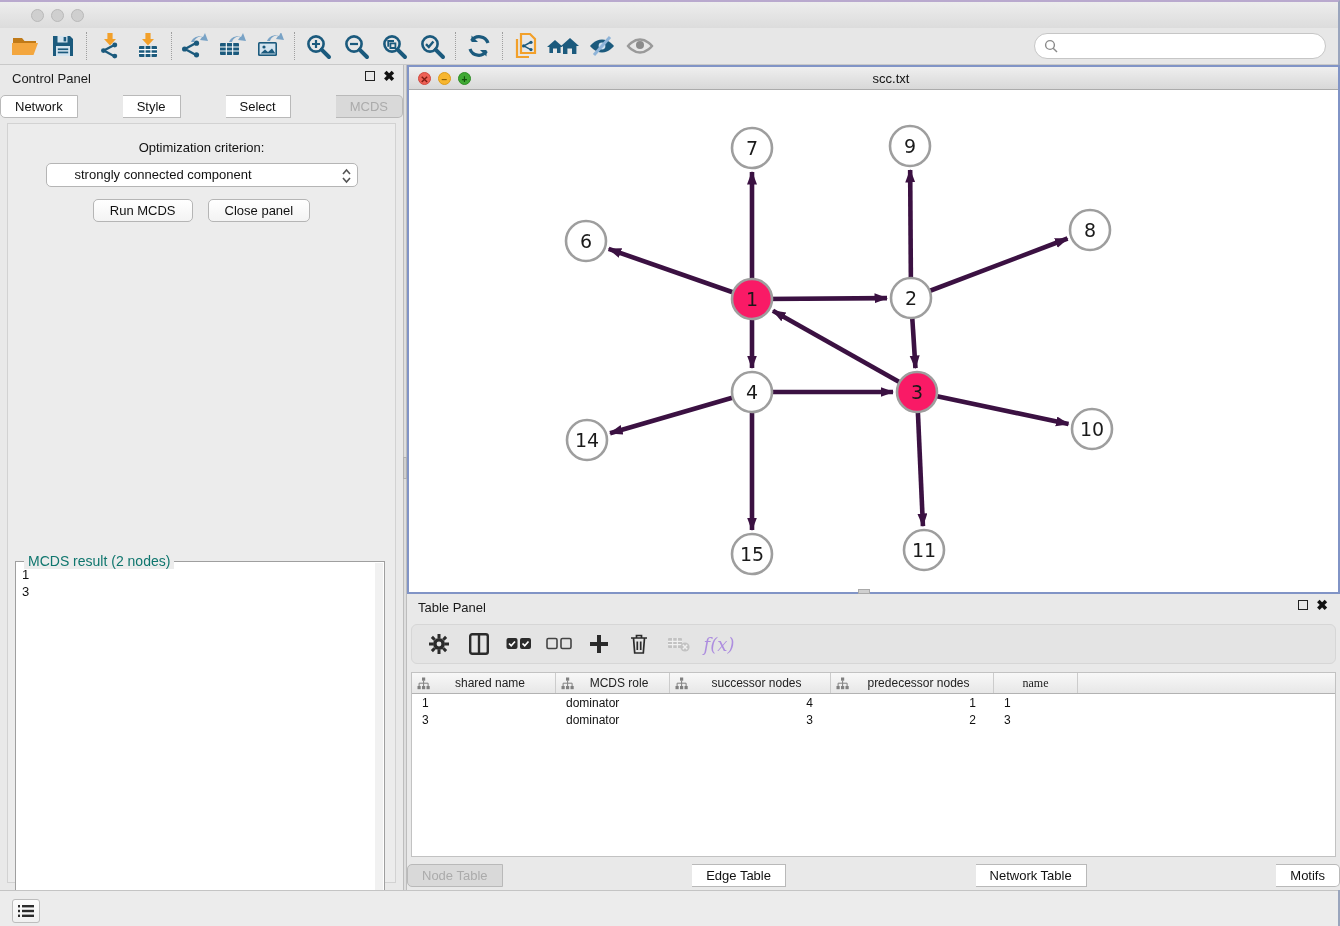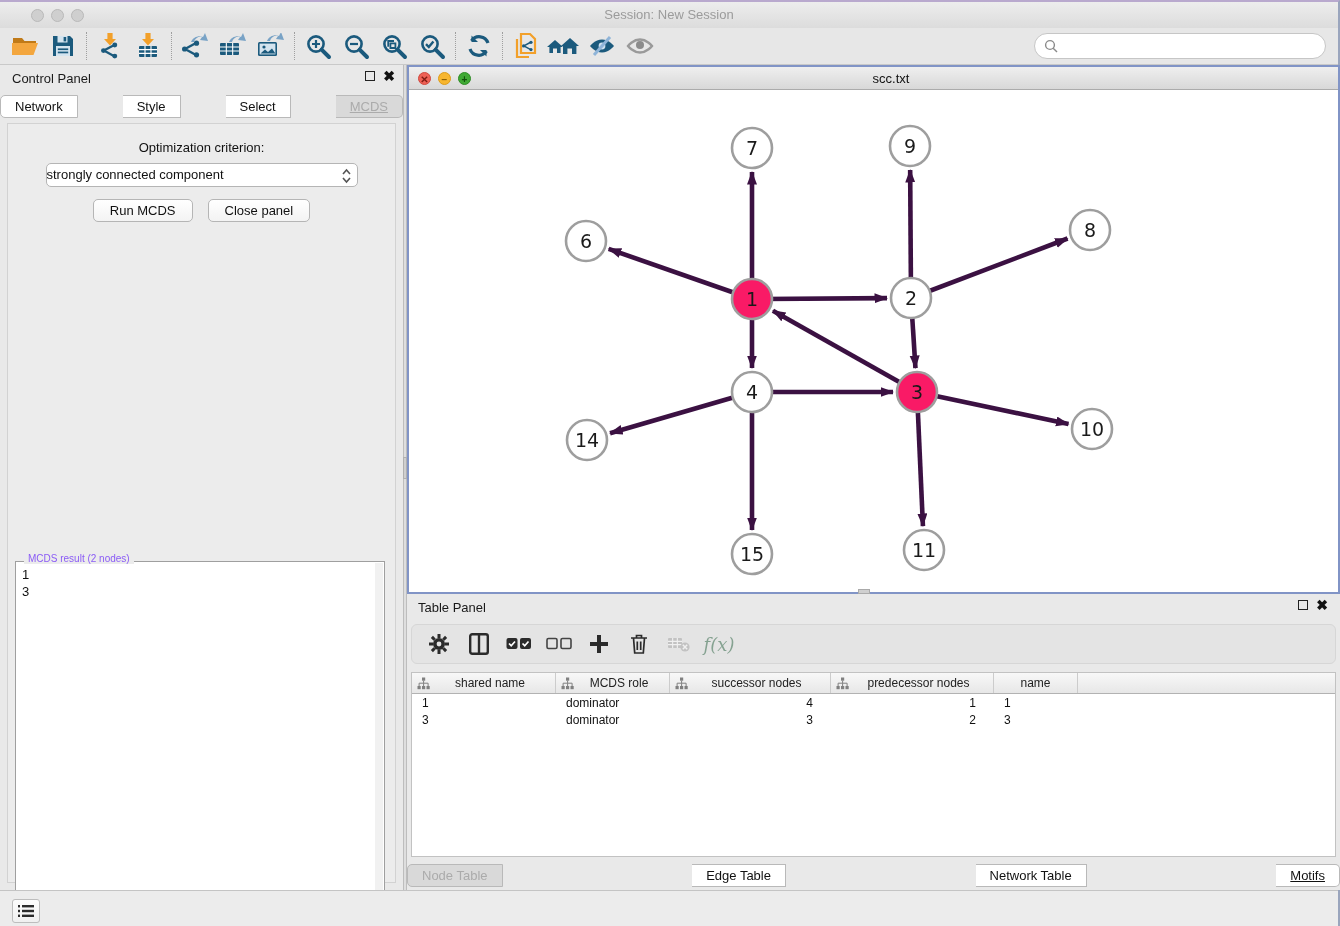--- a/index.html
+++ b/index.html
@@ -22,51 +22,51 @@
   #control-panel { position:absolute; left:0; top:63px; width:403px; height:825px; background:#e9e9e9; }
   .panel-head { position:absolute; left:0; top:0; width:100%; height:26px; }
   .panel-head .ptitle { position:absolute; left:12px; top:6px; font-size:13px; color:#1a1a1a; }
   .wicons { position:absolute; right:8px; top:6px; display:flex; gap:8px; align-items:center; }
   .float-ic { width:10px; height:10px; border:1.8px solid #222; }
   .close-ic { font-size:14px; font-weight:bold; color:#111; line-height:10px; }
   .tabs-row { display:flex; justify-content:space-between; }
   #cp-tabs { position:absolute; left:0; top:30px; width:100%; }
   .tab { font-size:13px; padding:3px 14px; background:#fff; border:1px solid #b9b9b9; border-left:none; color:#111; }
   .tab:first-child { border-left:1px solid #b9b9b9; border-radius:5px 0 0 5px; }
-  .tab:last-child { border-radius:0 5px 5px 0;text-decoration:underline; }
+  .tab:last-child { border-radius:0 5px 5px 0; }
   .tab.active { background:#d9d9d9; color:#ababab; }
   #cp-content { position:absolute; left:7px; top:58px; width:389px; height:760px; background:#ececec; border:1px solid #d2d2d2; }
   #opt-label { margin-top:16px; text-align:center; font-size:13px; color:#111; }
-  #criterion { position:relative; margin:8px auto 0; width:312px; height:24px; background:#fff; border:1px solid #b5b5b5; border-radius:5px; font-size:13px; line-height:22px; padding-left:0; color:#111; }
+  #criterion { position:relative; margin:8px auto 0; width:312px; height:24px; background:#fff; border:1px solid #b5b5b5; border-radius:5px; font-size:13px; line-height:22px; padding-left:28px; color:#111; }
   #criterion svg { position:absolute; right:5px; top:4px; }
   .btnrow { margin-top:12px; display:flex; justify-content:center; gap:15px; }
   .pbtn { font-size:13px; background:linear-gradient(#ffffff,#f3f3f3); border:1px solid #b5b5b5; border-radius:5px; padding:3px 16px; color:#111; }
   #result-box { position:absolute; left:7px; top:437px; width:370px; height:377px; border:1px solid #9f9f9f; background:#fff; }
-  #result-title { position:absolute; left:8px; top:-9px; background:#ececec; padding:0 4px; font-size:10px; color:#8b5cf6; }
+  #result-title { position:absolute; left:8px; top:-9px; background:#ececec; padding:0 4px; font-size:14px; color:#0f766e; }
   #result-text { position:absolute; inset:4px 10px 4px 6px; font-size:13px; color:#111; white-space:pre-line; line-height:17px; }
   #result-scroll { position:absolute; right:1px; top:1px; bottom:1px; width:8px; background:#f1f1f1; }
 
   
   #splitter { position:absolute; left:403px; top:63px; width:4px; height:825px; background:#dedede; border-left:1px solid #bdbdbd; border-right:1px solid #bdbdbd; }
   #splitter .grip { position:absolute; left:-1px; top:392px; width:4px; height:22px; background:#cfcfcf; border:1px solid #b0b0b0; }
 
   
   #network-window { position:absolute; left:407px; top:63px; width:933px; height:529px; border:2px solid #8194c6; }
   #net-title { position:relative; width:100%; height:23px; background:linear-gradient(#efefef,#d8d8d8); border-bottom:1px solid #ababab; }
   #net-title .title { position:absolute; left:0; right:0; top:4px; text-align:center; font-size:13px; color:#111;padding-left:35px; }
   .mtl { position:absolute; top:5px; width:13px; height:13px; border-radius:50%; font-size:10px; font-weight:bold; text-align:center; line-height:13px; }
   #net-canvas { position:relative; width:100%; height:502px; background:#fff; }
   #net-grip { position:absolute; left:449px; bottom:-2px; width:12px; height:5px; background:#cfcfcf; border:1px solid #aaa; }
 
   
   #table-panel { position:absolute; left:407px; top:592px; width:933px; height:296px; background:#e9e9e9; }
   #tp-toolbar { position:absolute; left:4px; top:30px; width:925px; height:40px; background:#e4e4e4; border:1px solid #d6d6d6; border-radius:6px; display:flex; align-items:center; padding-left:10px; gap:6px; }
   .tpbtn { width:34px; height:30px; display:flex; align-items:center; justify-content:center; }
   .tpbtn.disabled { opacity:.45; }
-  #fx { font-family:"DejaVu Serif", serif; font-style:italic; font-size:18px; color:#14532d; }
+  #fx { font-family:"DejaVu Serif", serif; font-style:italic; font-size:18px; color:#6d28d9; }
   #tp-table { position:absolute; left:4px; top:78px; width:925px; height:185px; background:#fff; border:1px solid #c2c2c2; }
   #tp-header { display:flex; height:21px; background:linear-gradient(#f8f8f8,#e7e7e7); border-bottom:1px solid #b2b2b2; }
   .hcell { display:flex; align-items:center; border-right:1px solid #cccccc; font-size:12px; color:#222; padding-left:5px; }
   .hcell .hlabel { flex:1; text-align:center; padding-right:5px; }
   .trow { display:flex; height:17px; font-size:12px; color:#111; align-items:center; }
   .tcell { overflow:hidden; white-space:nowrap; }
   #tp-tabs { position:absolute; left:0; right:0; top:270px; }
 
   
   #statusbar { position:absolute; left:0; top:888px; width:100%; height:38px; background:#ececec; border-top:1px solid #c4c4c4; }
@@ -76,21 +76,20 @@
 </style>
 </head>
 <body>
 
 <div id="app">
 
   <div id="titlebar">
     <span class="tl" style="left:31px"></span>
     <span class="tl" style="left:51px"></span>
     <span class="tl" style="left:71px"></span>
-    <div class="title">Session: New Session</div>
   </div>
 
   <div id="toolbar">
       <div class="tbtn">
         <svg width="28" height="24" viewBox="0 0 28 24">
           <path d="M2 4h9l2.5 3H25v4H2z" fill="#c07a18"></path>
           <path d="M1 9h26l-4.5 12H1z" fill="#f3a63e"></path>
         </svg>
       </div>
       <div class="tbtn">
@@ -473,21 +472,21 @@
               <g fill="#808080">
                 <rect x="5" y="0.5" width="3.2" height="3.2"></rect>
                 <rect x="0.5" y="9" width="3.2" height="3.2"></rect>
                 <rect x="5" y="9" width="3.2" height="3.2"></rect>
                 <rect x="9.5" y="9" width="3.2" height="3.2"></rect>
               </g>
               <path d="M6.6 3.7v2.5M2.1 9V6.2h9V9M6.6 6.2V9" stroke="#808080" fill="none" stroke-width="1"></path>
             </svg>
             <span class="hlabel">predecessor nodes</span>
           </div>
-          <div class="hcell" style="width: 84px;">
+          <div class="hcell" style="width: 84px; font-family: Liberation Serif, serif;">
             <span class="hlabel">name</span>
           </div>
           <div class="hcell" style="flex: 1 1 0%; border-right: none;"></div>
         </div>
       <div id="tp-rows">
           <div class="trow">
             <div class="tcell" style="width: 144px; text-align: left; padding: 0px 0px 0px 10px;">1</div>
             <div class="tcell" style="width: 114px; text-align: left; padding: 0px 0px 0px 10px;">dominator</div>
             <div class="tcell" style="width: 161px; text-align: right; padding: 0px 18px 0px 0px;">4</div>
             <div class="tcell" style="width: 163px; text-align: right; padding: 0px 18px 0px 0px;">1</div>

